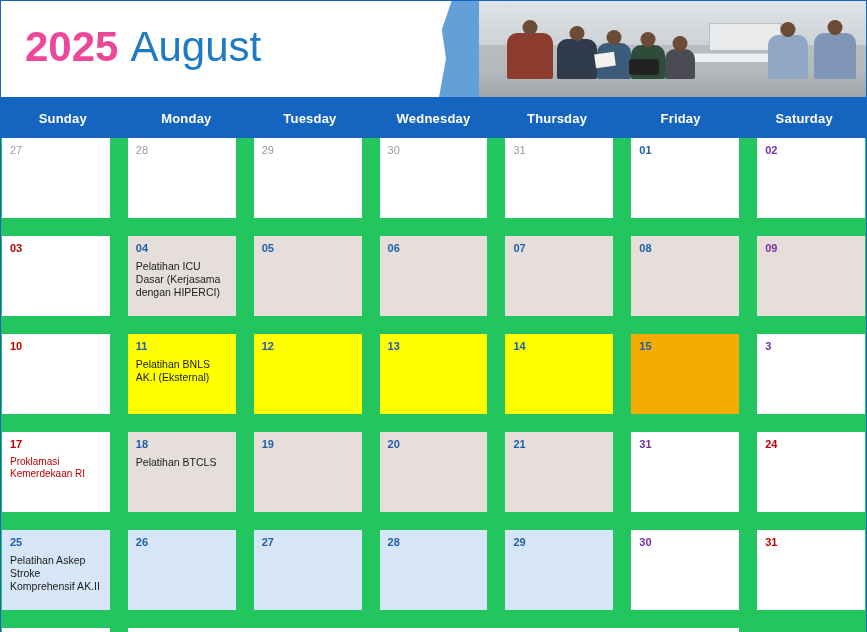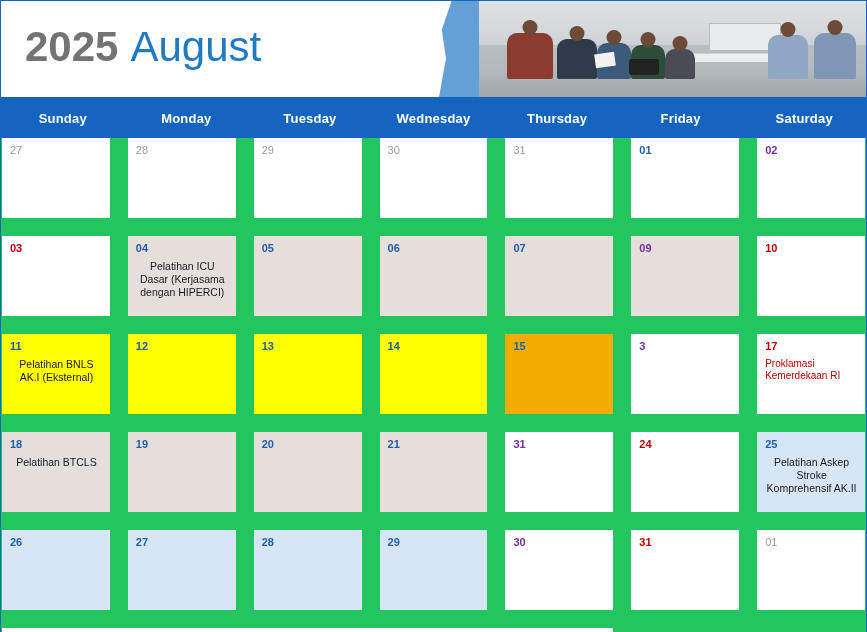--- a/index.html
+++ b/index.html
@@ -31,21 +31,21 @@
   }
   .title {
     position: absolute;
     left: 24px;
     top: 22px;
     white-space: nowrap;
   }
   .title .year {
     font-size: 42px;
     font-weight: bold;
-    color: #737373;
+    color: #ec4899;
     letter-spacing: 0px;
   }
   .title .month {
     font-size: 42px;
     font-weight: normal;
     color: #1f7ac4;
     margin-left: 12px;
   }
 
   
@@ -163,21 +163,20 @@
   .cell.saturday .daynum { color: #7030a0; }
   .cell.out.sunday .daynum,
   .cell.out.saturday .daynum { color: #9b9b9b; }
 
   .event {
     font-size: 10.5px;
     color: #1a1a1a;
     line-height: 13px;
     margin-top: 5px;
     word-wrap: break-word;
-    text-align: center;
   }
   .holiday {
     font-size: 10px;
     color: #c00000;
     line-height: 12px;
     margin-top: 5px;
   }
 
   
   .f-blue  { background: #d7e6f7; }
@@ -268,20 +267,23 @@
       </div>
       <div class="cell f-beige">
         <div class="daynum">05</div>
       </div>
       <div class="cell f-beige">
         <div class="daynum">06</div>
       </div>
       <div class="cell f-beige">
         <div class="daynum">07</div>
       </div>
+      <div class="cell f-beige">
+        <div class="daynum">08</div>
+      </div>
       <div class="cell f-beige saturday">
         <div class="daynum">09</div>
       </div>
       <div class="cell f-white sunday">
         <div class="daynum">10</div>
       </div>
       <div class="cell f-yellow">
         <div class="daynum">11</div>
         <div class="event">Pelatihan BNLS AK.I (Eksternal)</div>
       </div>

